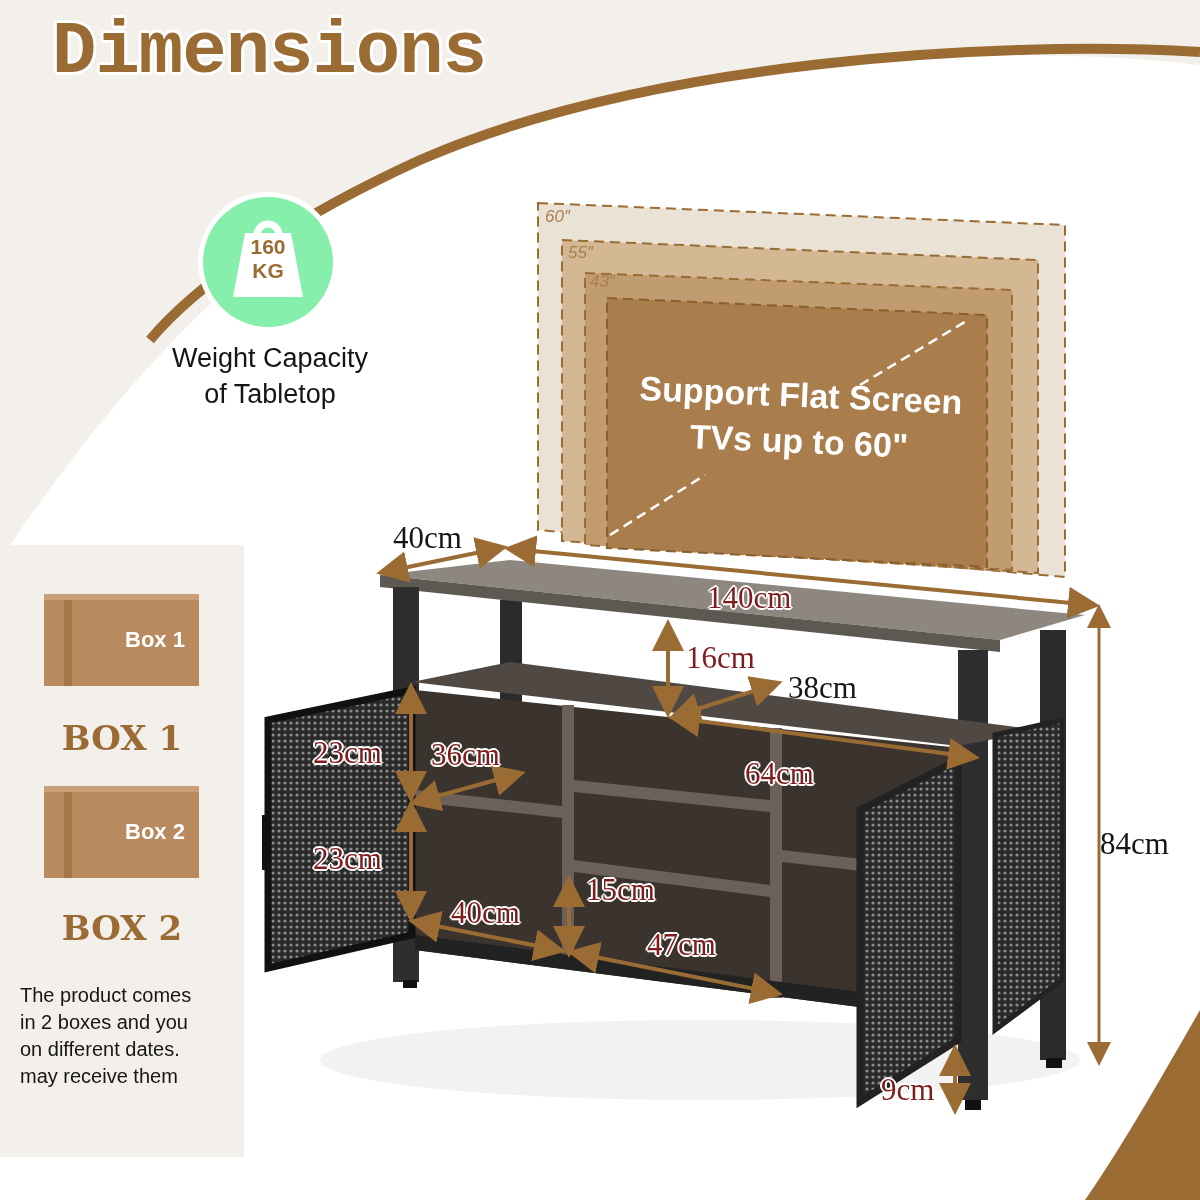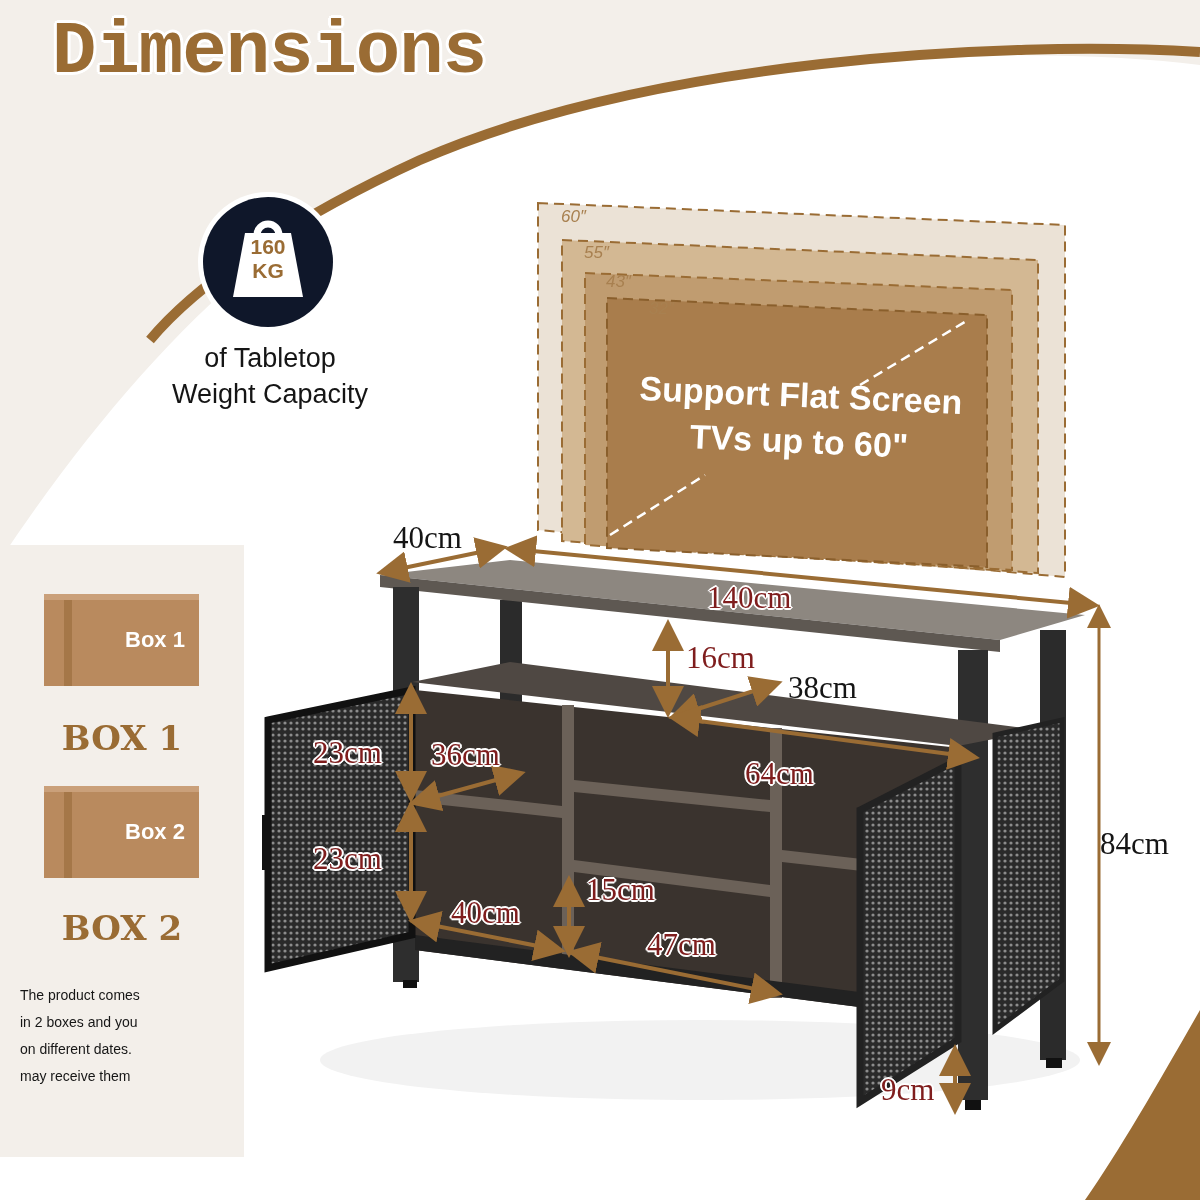--- a/index.html
+++ b/index.html
@@ -4,29 +4,29 @@
 <style>
   html, body { margin: 0; padding: 0; }
   body { width: 1200px; height: 1200px; position: relative; overflow: hidden; background: #ffffff; font-family: "DejaVu Sans", sans-serif; }
   .abs { position: absolute; }
   #bg-svg { position: absolute; left: 0; top: 0; width: 1200px; height: 1200px; }
   .title {
     left: 52px; top: 10px; font-family: Liberation Mono, monospace; font-weight: bold;
     font-size: 74px; color: #9a6c34; letter-spacing: -1px;
     text-shadow: 3px 0 0 #fff, -3px 0 0 #fff, 0 3px 0 #fff, 0 -3px 0 #fff, 2px 2px 0 #fff, -2px -2px 0 #fff, 2px -2px 0 #fff, -2px 2px 0 #fff;
   }
-  .weight-badge { left: 203px; top: 197px; width: 130px; height: 130px; border-radius: 50%; background: #0f172a; box-shadow: 0 0 0 5px #fff; }
+  .weight-badge { left: 203px; top: 197px; width: 130px; height: 130px; border-radius: 50%; background: #86efac; box-shadow: 0 0 0 5px #fff; }
   .weight-text { left: 0; top: 38px; width: 130px; text-align: center; font-family: "Liberation Sans", sans-serif; font-weight: bold; font-size: 21px; line-height: 24px; color: #9a6c34; }
   .weight-caption { left: 150px; top: 340px; width: 240px; text-align: center; font-family: "Liberation Sans", sans-serif; font-size: 27px; line-height: 36px; color: #151515; }
   .tv-text { left: 620px; top: 372px; width: 360px; text-align: center; font-family: "Liberation Sans", sans-serif; font-weight: bold; font-size: 34px; line-height: 46px; color: #ffffff; transform: rotate(2.5deg); }
-  .tv-size { font-family: "Liberation Sans", sans-serif; font-size: 17px; color: #a88050; font-style: italic; margin-left: 16px; }
+  .tv-size { font-family: "Liberation Sans", sans-serif; font-size: 17px; color: #a88050; font-style: italic; }
   .box-panel { left: 0; top: 545px; width: 244px; height: 612px; background: #f3efea; }
   .box-img { width: 160px; height: 100px; }
   .box-label-big { font-family: "DejaVu Serif", serif; font-weight: bold; font-size: 34px; color: #9a6c34; width: 244px; text-align: center; left: 0; }
-  .box-note { left: 20px; top: 982px; width: 220px; font-family: "Liberation Sans", sans-serif; font-size: 14px; line-height: 27px; color: #161616; }
+  .box-note { left: 20px; top: 982px; width: 220px; font-family: "Liberation Sans", sans-serif; font-size: 20px; line-height: 27px; color: #161616; }
   .dim { font-family: Liberation Serif, serif; font-size: 31px; color: #151515; white-space: nowrap; }
   .dim-outline { color: #7f1d1d; text-shadow: 2px 0 0 #fff, -2px 0 0 #fff, 0 2px 0 #fff, 0 -2px 0 #fff, 1px 1px 0 #fff, -1px -1px 0 #fff, 1px -1px 0 #fff, -1px 1px 0 #fff; }
 </style>
 </head>
 <body>
 
 <svg id="bg-svg" viewBox="0 0 1200 1200">
   <path d="M0 0 H1200 V65 C1000 40 650 60 420 160 C260 230 120 380 0 560 Z" fill="#f3efea"></path>
   <path d="M1200 52 C1000 40 650 60 420 160 C300 215 200 280 150 340" fill="none" stroke="#9a6c34" stroke-width="10"></path>
   <path d="M1200 1010 C1160 1080 1120 1150 1085 1200 H1200 Z" fill="#9a6c34"></path>
@@ -38,22 +38,22 @@
   <svg class="abs" style="left:28px;top:14px" width="74" height="92" viewBox="0 0 74 92">
     <path d="M26 24 a11 11 0 1 1 22 0" fill="none" stroke="#fff" stroke-width="7"></path>
     <path d="M14 22 H60 L72 86 H2 Z" fill="#fff" rx="6"></path>
   </svg>
   <div class="abs weight-text">
     <div>160</div>
     <div>KG</div>
   </div>
 </div>
 <div class="abs weight-caption">
+  <div>Weight Capacity</div>
   <div>of Tabletop</div>
-  <div>Weight Capacity</div>
 </div>
 
 <svg class="abs" style="left:530px;top:195px" width="545" height="390" viewBox="0 0 545 390">
   <polygon points="8,8 535,30 535,382 8,335" fill="#ebe2d6" stroke="#9a6c34" stroke-width="2" stroke-dasharray="10,6"></polygon>
   <polygon points="32,45 508,65 508,378 32,346" fill="#d3b893" stroke="#9a6c34" stroke-width="2" stroke-dasharray="10,6"></polygon>
   <polygon points="55,78 482,95 482,375 55,350" fill="#c09c70" stroke="#9a6c34" stroke-width="2" stroke-dasharray="10,6"></polygon>
   <polygon points="77,103 457,120 457,372 77,353" fill="#a97d4c" stroke="#8a5f2c" stroke-width="2" stroke-dasharray="10,6"></polygon>
   <line x1="80" y1="340" x2="175" y2="280" stroke="#fff" stroke-width="2.5" stroke-dasharray="10,6"></line>
   <line x1="330" y1="190" x2="438" y2="125" stroke="#fff" stroke-width="2.5" stroke-dasharray="10,6"></line>
 </svg>

